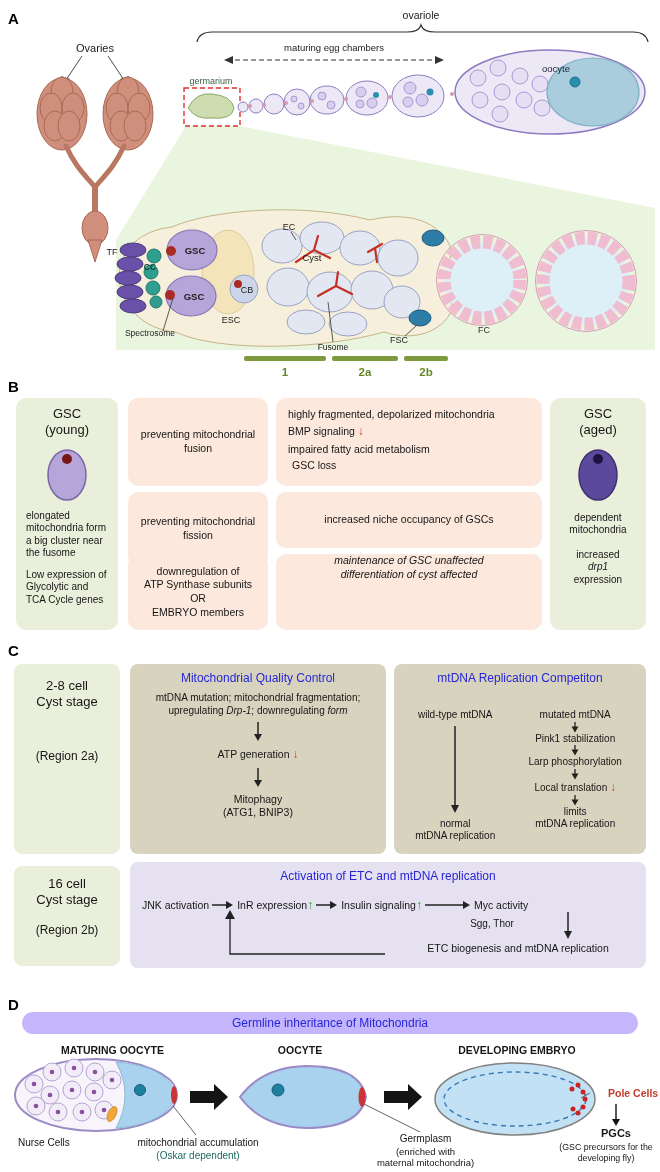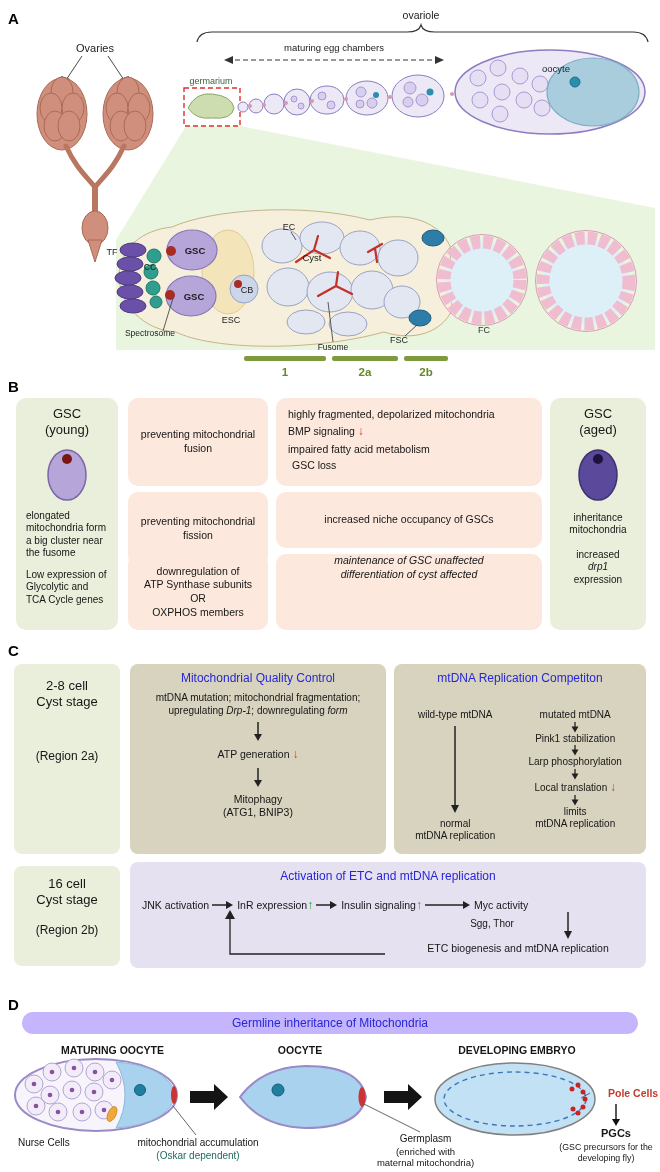--- a/index.html
+++ b/index.html
@@ -232,35 +232,35 @@
     <span>preventing mitochondrial fission</span>
   </div>
   <div class="box card-peach flex-center center t105" style="left:276px;top:492px;width:266px;height:56px;padding:0 14px;">
     <span>increased niche occupancy of GSCs</span>
   </div>
 
   <div class="box card-peach flex-col flex-center center t105" style="left:128px;top:554px;width:140px;height:76px;justify-content:center;">
     <div>downregulation of</div>
     <div>ATP Synthase subunits</div>
     <div>OR</div>
-    <div>OXPHOS members</div>
+    <div>EMBRYO members</div>
   </div>
   <div class="box card-peach flex-col flex-center center t105" style="left:276px;top:554px;width:266px;height:76px;justify-content:flex-start;font-style:italic;">
     <div>maintenance of GSC unaffected</div>
     <div>differentiation of cyst affected</div>
   </div>
 
   <div class="box card-green flex-col" style="left:550px;top:398px;width:96px;height:232px;padding:8px 4px 4px;">
     <div class="center t13">GSC</div>
     <div class="center t13">(aged)</div>
     <svg width="48" height="58" viewBox="0 0 48 58" style="margin:7px 0 8px">
       <ellipse cx="24" cy="29" rx="19" ry="25" fill="#5b4a9b" stroke="#403070" stroke-width="1.5"></ellipse>
       <circle cx="24" cy="13" r="5" fill="#1d1240"></circle>
     </svg>
-    <div class="t10 center" style="padding:0 6px">inheritance mitochondria</div>
+    <div class="t10 center" style="padding:0 6px">dependent mitochondria</div>
     <div class="t10 center" style="padding:0 6px;margin-top:12px">
       <span>increased</span><br>
       <i>drp1</i><br>
       <span>expression</span>
     </div>
   </div>
 
   <div class="panel-letter" style="left:8px;top:642px">C</div>
 
   <div class="box card-green flex-col" style="left:14px;top:664px;width:106px;height:190px;border-radius:8px;padding-top:14px;">

